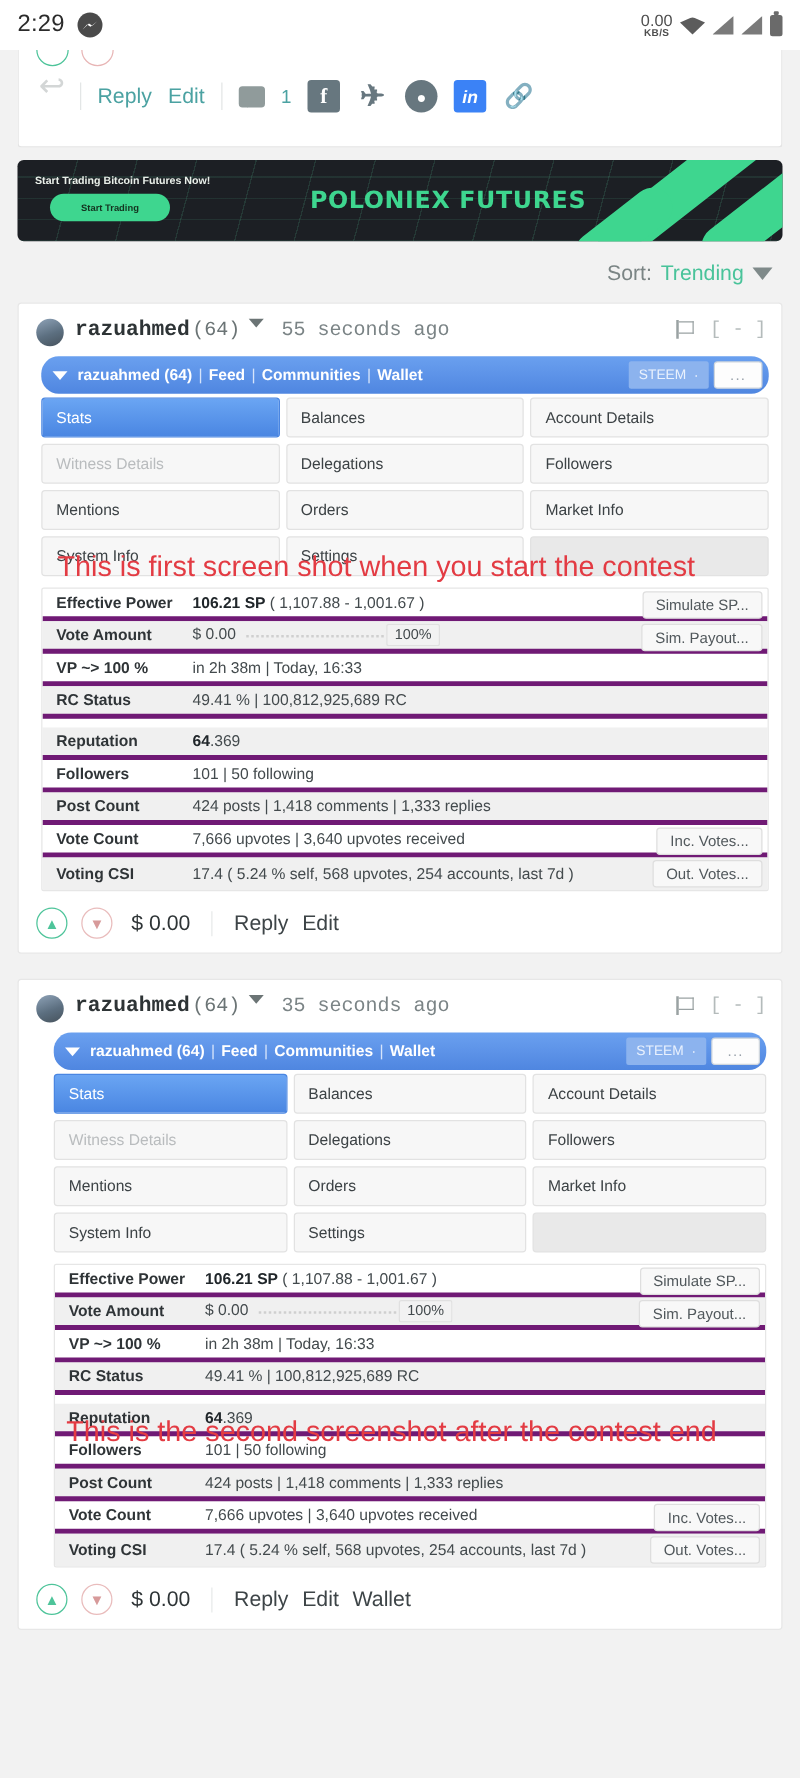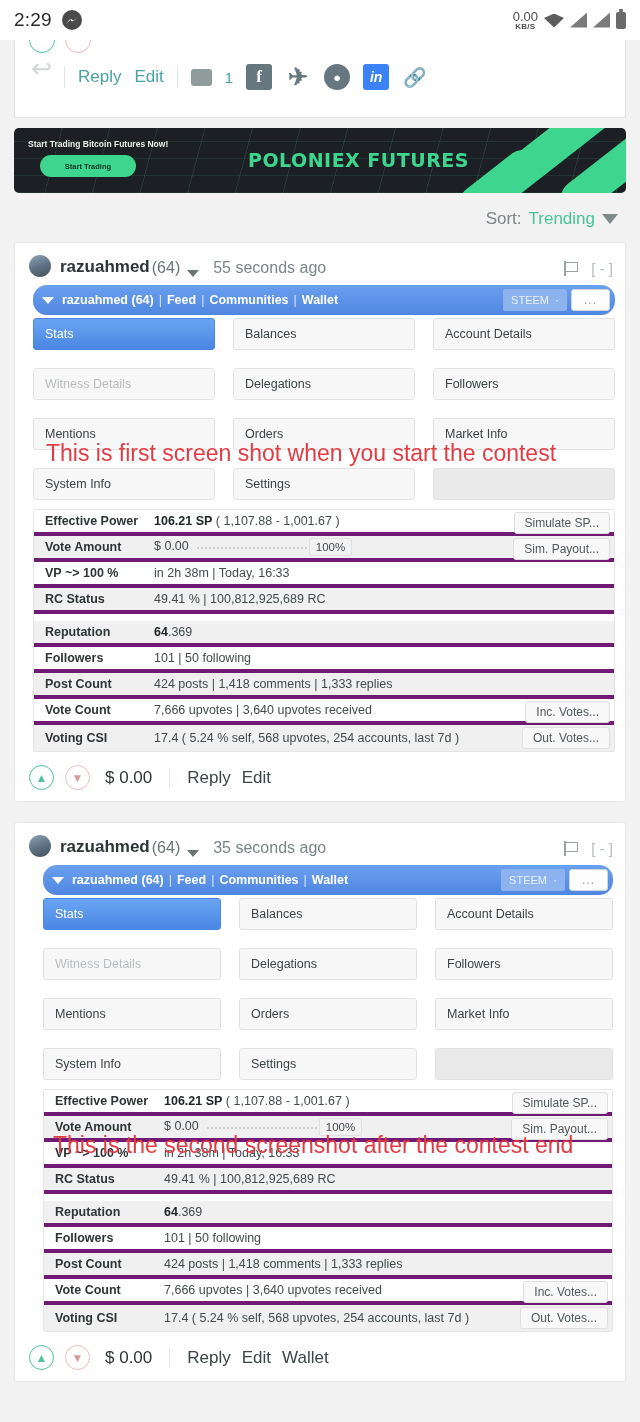--- a/index.html
+++ b/index.html
@@ -92,21 +92,21 @@
   .banner .b3 { width:90px; height:32px; right:82px; top:40px; transform:rotate(-38deg); }
 
   
   .sort-row { display:flex; justify-content:flex-end; align-items:center; gap:7px; padding: 16px 22px 13px 0; }
   .sort-label { color:#7b8585; font-size:17px; }
   .sort-val { color:#49c39a; font-size:17px; }
   .caret-down { width:0;height:0;border-left:8px solid transparent;border-right:8px solid transparent;border-top:10px solid #7f8a8a;}
 
   
   .cmt { margin: 0 14px 0; background:#fff; border:1px solid #e7e7e7; border-radius:3px; }
-  .cmt-head { display:flex; align-items:flex-end; padding: 12px 12px 8px 14px; }
+  .cmt-head { display:flex; align-items:flex-start; padding: 12px 12px 8px 14px; font-family: Liberation Mono, monospace; }
   .avatar { width:22px; height:22px; border-radius:50%; background:linear-gradient(160deg,#8fa3b8,#5c6f80 55%,#46525c); flex:none; }
   .author { font-size:17px; color:#2e3436; margin-left:9px; font-weight:600;}
   .rep { font-size:16px; color:#6b7475; margin-left:2px;}
   .mini-caret { width:0;height:0;border-left:6px solid transparent;border-right:6px solid transparent;border-top:7px solid #6b7475; margin-left:7px;}
   .ago { font-size:16px; color:#7b8486; margin-left:14px;}
   .head-right { margin-left:auto; display:flex; align-items:center; gap:14px; }
   .flag-ic { width:13px; height:15px; position:relative; }
   .flag-ic::before{content:""; position:absolute; left:0; top:0; width:1.8px; height:15px; background:#9aa2a3;}
   .flag-ic::after{content:""; position:absolute; left:1.8px; top:0.5px; width:11px; height:8px; border:1.6px solid #9aa2a3; border-left:none;}
   .collapse { font-size:15px; color:#b4bbbb; }
@@ -120,21 +120,21 @@
     padding: 0 5px 0 9px; color:#fff;text-align:right;
   }
   .nav-caret { width:0;height:0;border-left:6px solid transparent;border-right:6px solid transparent;border-top:7px solid #fff; margin-right:8px;}
   .nav-txt { font-size:12.5px; font-weight:700; white-space:nowrap; }
   .nav-sep { color:#d6e4fb; margin:0 5px; font-weight:400;}
   .nav-right { margin-left:auto; display:flex; align-items:center; gap:4px;}
   .steem-pill { background:#8cb3ee; color:#e9f1fd; font-size:11px; padding:4px 8px; border-radius:2px; display:flex; align-items:center; gap:6px;}
   .steem-pill .dot { font-size:12px; }
   .dots-btn { background:#fdfdfd; border:1px solid #cfd6dd; border-radius:3px; color:#9aa2ab; font-size:12px; padding:3px 12px; letter-spacing:1px;}
 
-  .tiles { display:grid; grid-template-columns: 1fr 1fr 1fr; gap:18px; margin-top:3px; }
+  .tiles { display:grid; grid-template-columns: 1fr 1fr 1fr; gap:5px; margin-top:3px; }
   .tile {
     background:#f7f7f7; border:1px solid #e2e2e2; border-radius:3px;
     font-size:12.5px; color:#3c4245; padding:8px 0 8px 11px;
   }
   .tile.active { background: linear-gradient(180deg,#6aa5f3,#4a86e2); border-color:#4a86e2; color:#fff; }
   .tile.muted { color:#b9bcbe; }
   .tile.empty { background:#e9e9e9; border-color:#e2e2e2; }
 
   .stat-tbl { margin-top:9px; border:1px solid #e6e6e6; border-radius:2px; overflow:hidden; }
   .srow { display:flex; align-items:center; height:26px; position:relative; border-bottom:4px solid #701a75;}

